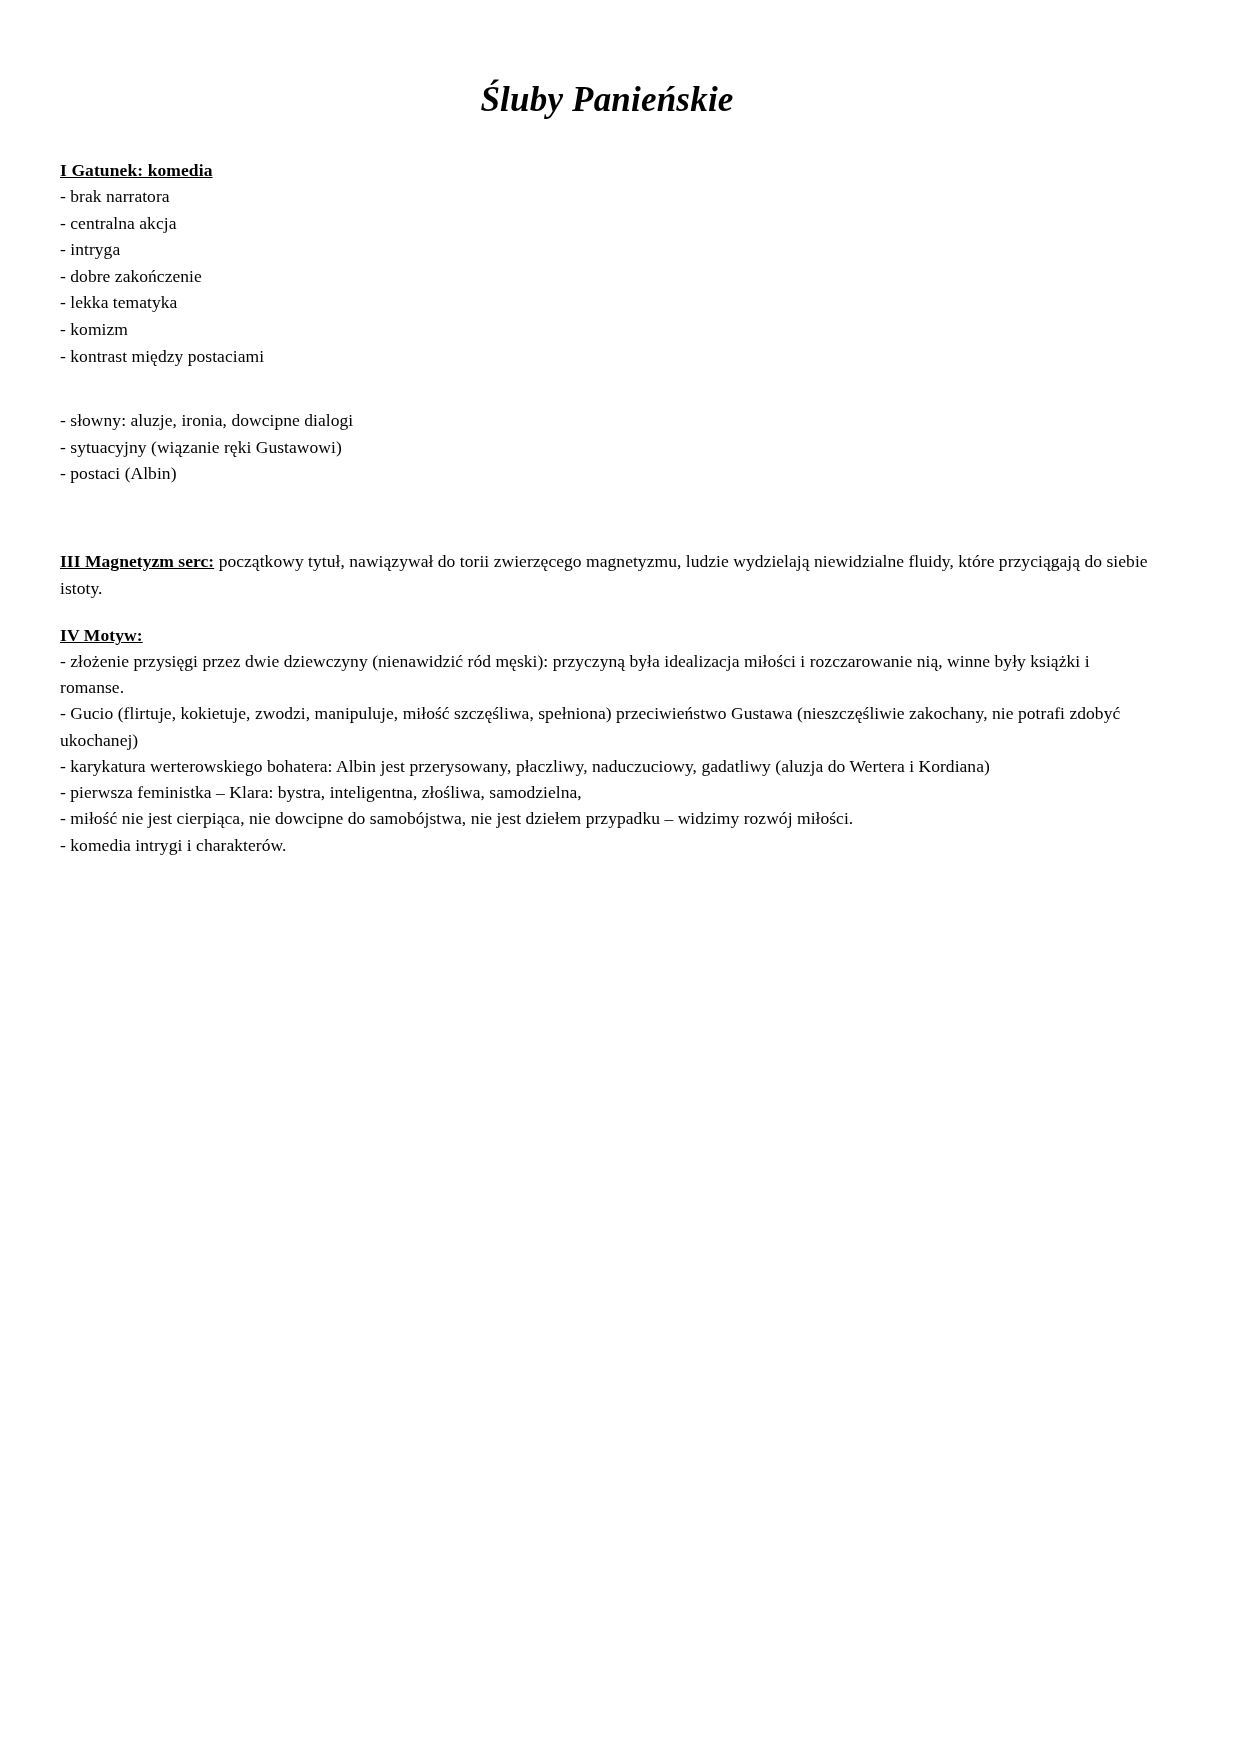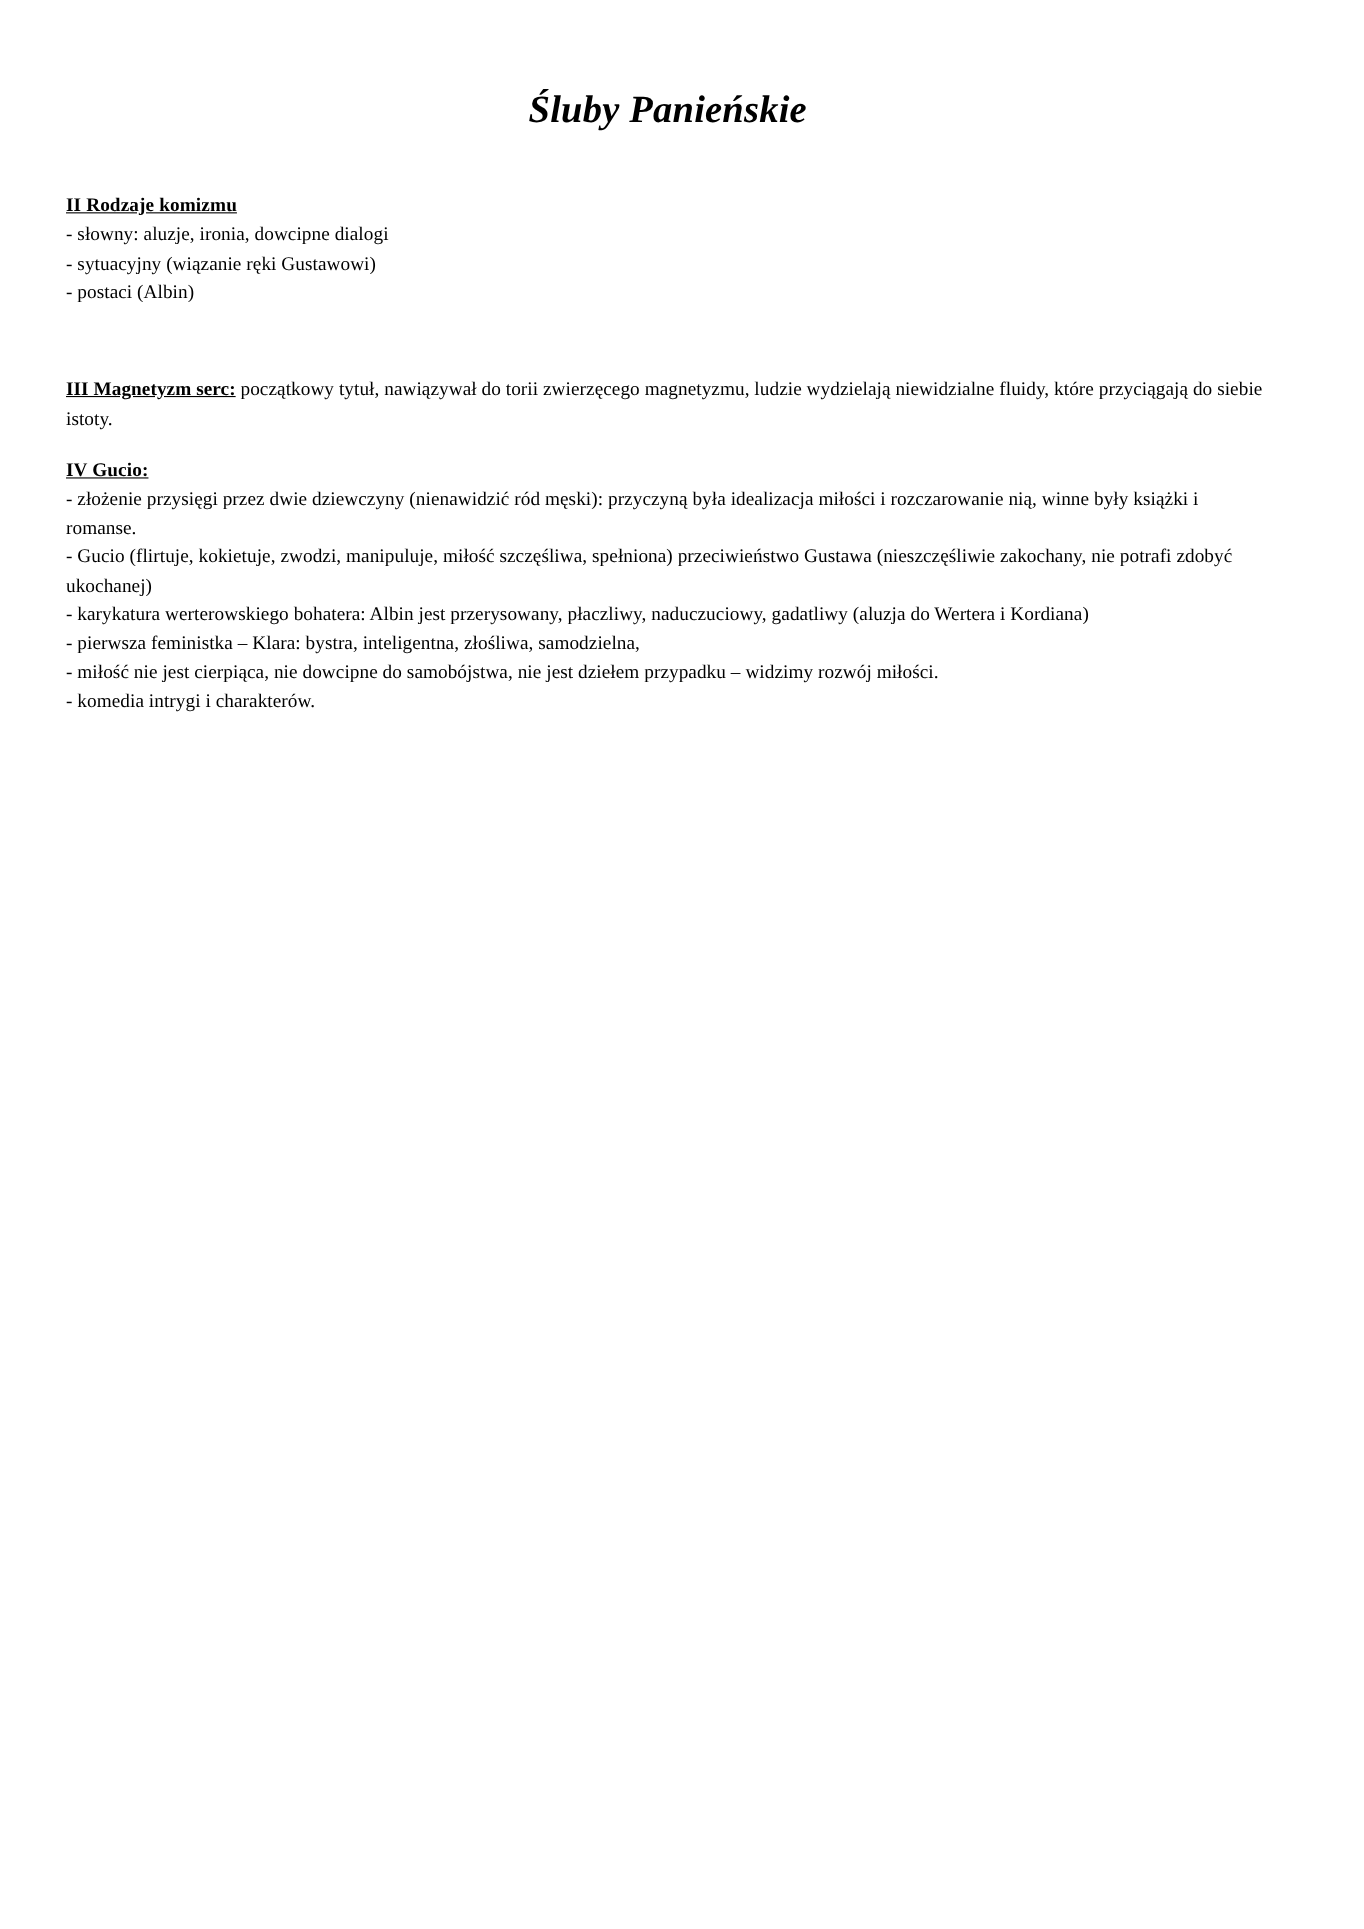--- a/index.html
+++ b/index.html
@@ -60,38 +60,47 @@
   .spacer-after-i { height: 16px; }
   .spacer-after-ii { height: 22px; }
 </style>
 </head>
 <body>
 
 <div class="page">
 
   <h1 class="doc-title">Śluby Panieńskie</h1>
 
+  <div class="section">
+    <div class="section-heading">I Gatunek: komedia</div>
+    <div class="bullet-line">- brak narratora</div>
+    <div class="bullet-line">- centralna akcja</div>
+    <div class="bullet-line">- intryga</div>
+    <div class="bullet-line">- dobre zakończenie</div>
+    <div class="bullet-line">- lekka tematyka</div>
+    <div class="bullet-line">- komizm</div>
+    <div class="bullet-line">- kontrast między postaciami</div>
+  </div>
 
   <div class="spacer-after-i"></div>
 
   <div class="section">
-    <div class="section-heading">II Rodzaje komizmu</div>
     <div class="bullet-line">- słowny: aluzje, ironia, dowcipne dialogi</div>
     <div class="bullet-line">- sytuacyjny (wiązanie ręki Gustawowi)</div>
     <div class="bullet-line">- postaci (Albin)</div>
   </div>
 
   <div class="spacer-after-ii"></div>
 
   <div class="section block-iii">
     <p class="para"><span class="lead">III Magnetyzm serc:</span><span> początkowy tytuł, nawiązywał do torii zwierzęcego magnetyzmu, ludzie wydzielają niewidzialne fluidy, które przyciągają do siebie istoty.</span></p>
   </div>
 
   <div class="section block-iv">
-    <div class="section-heading">IV Gucio:</div>
+    <div class="section-heading">IV Motyw:</div>
     <div class="bullet-line">- złożenie przysięgi przez dwie dziewczyny (nienawidzić ród męski): przyczyną była idealizacja miłości i rozczarowanie nią, winne były książki i romanse.</div>
     <div class="bullet-line">- Gucio (flirtuje, kokietuje, zwodzi, manipuluje, miłość szczęśliwa, spełniona) przeciwieństwo Gustawa (nieszczęśliwie zakochany, nie potrafi zdobyć ukochanej)</div>
     <div class="bullet-line">- karykatura werterowskiego bohatera: Albin jest przerysowany, płaczliwy, naduczuciowy, gadatliwy (aluzja do Wertera i Kordiana)</div>
     <div class="bullet-line">- pierwsza feministka – Klara: bystra, inteligentna, złośliwa, samodzielna,</div>
     <div class="bullet-line">- miłość nie jest cierpiąca, nie dowcipne do samobójstwa, nie jest dziełem przypadku – widzimy rozwój miłości.</div>
     <div class="bullet-line">- komedia intrygi i charakterów.</div>
   </div>
 
 </div>
 

